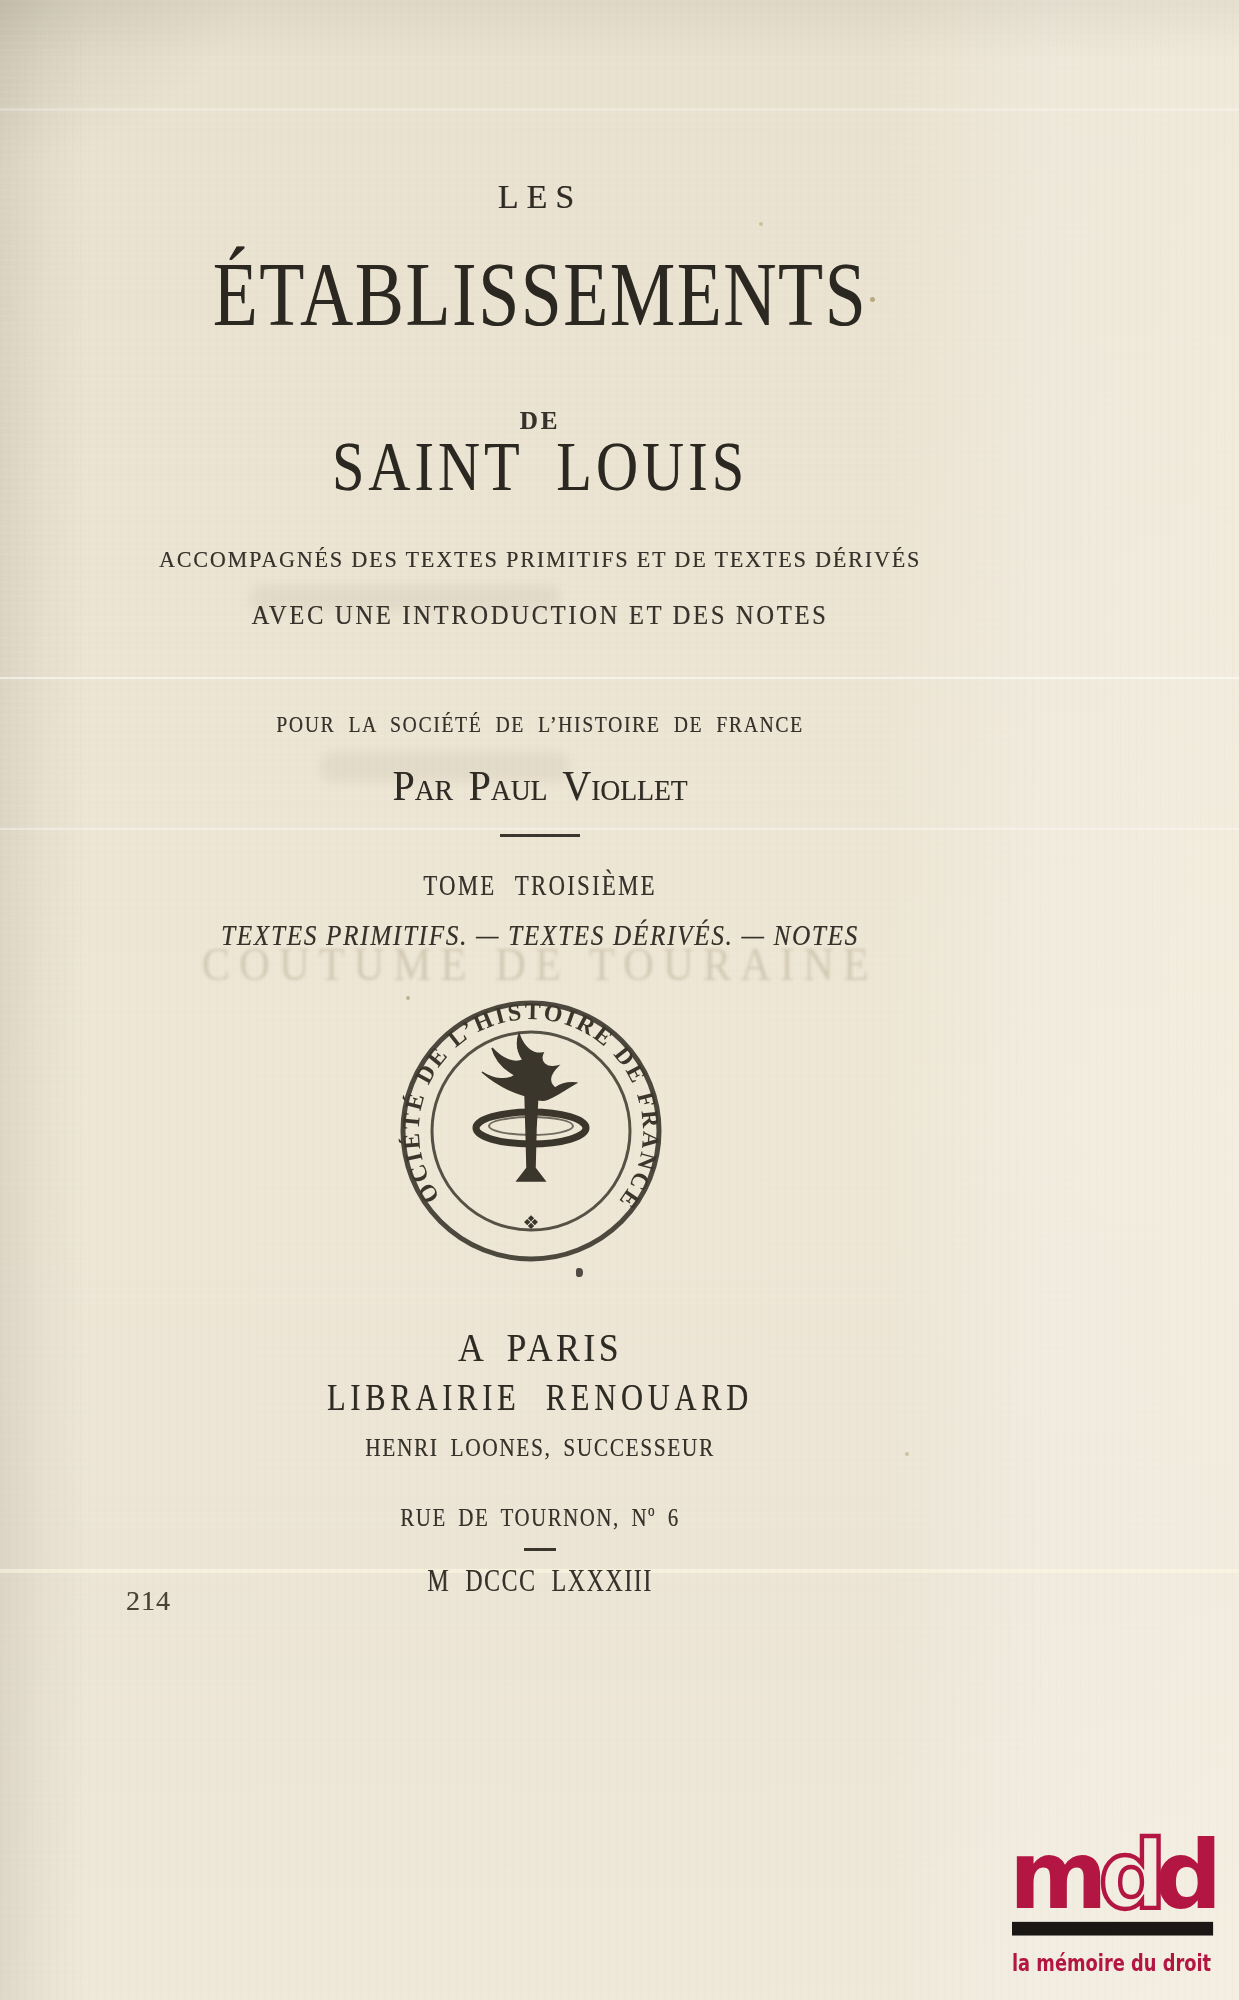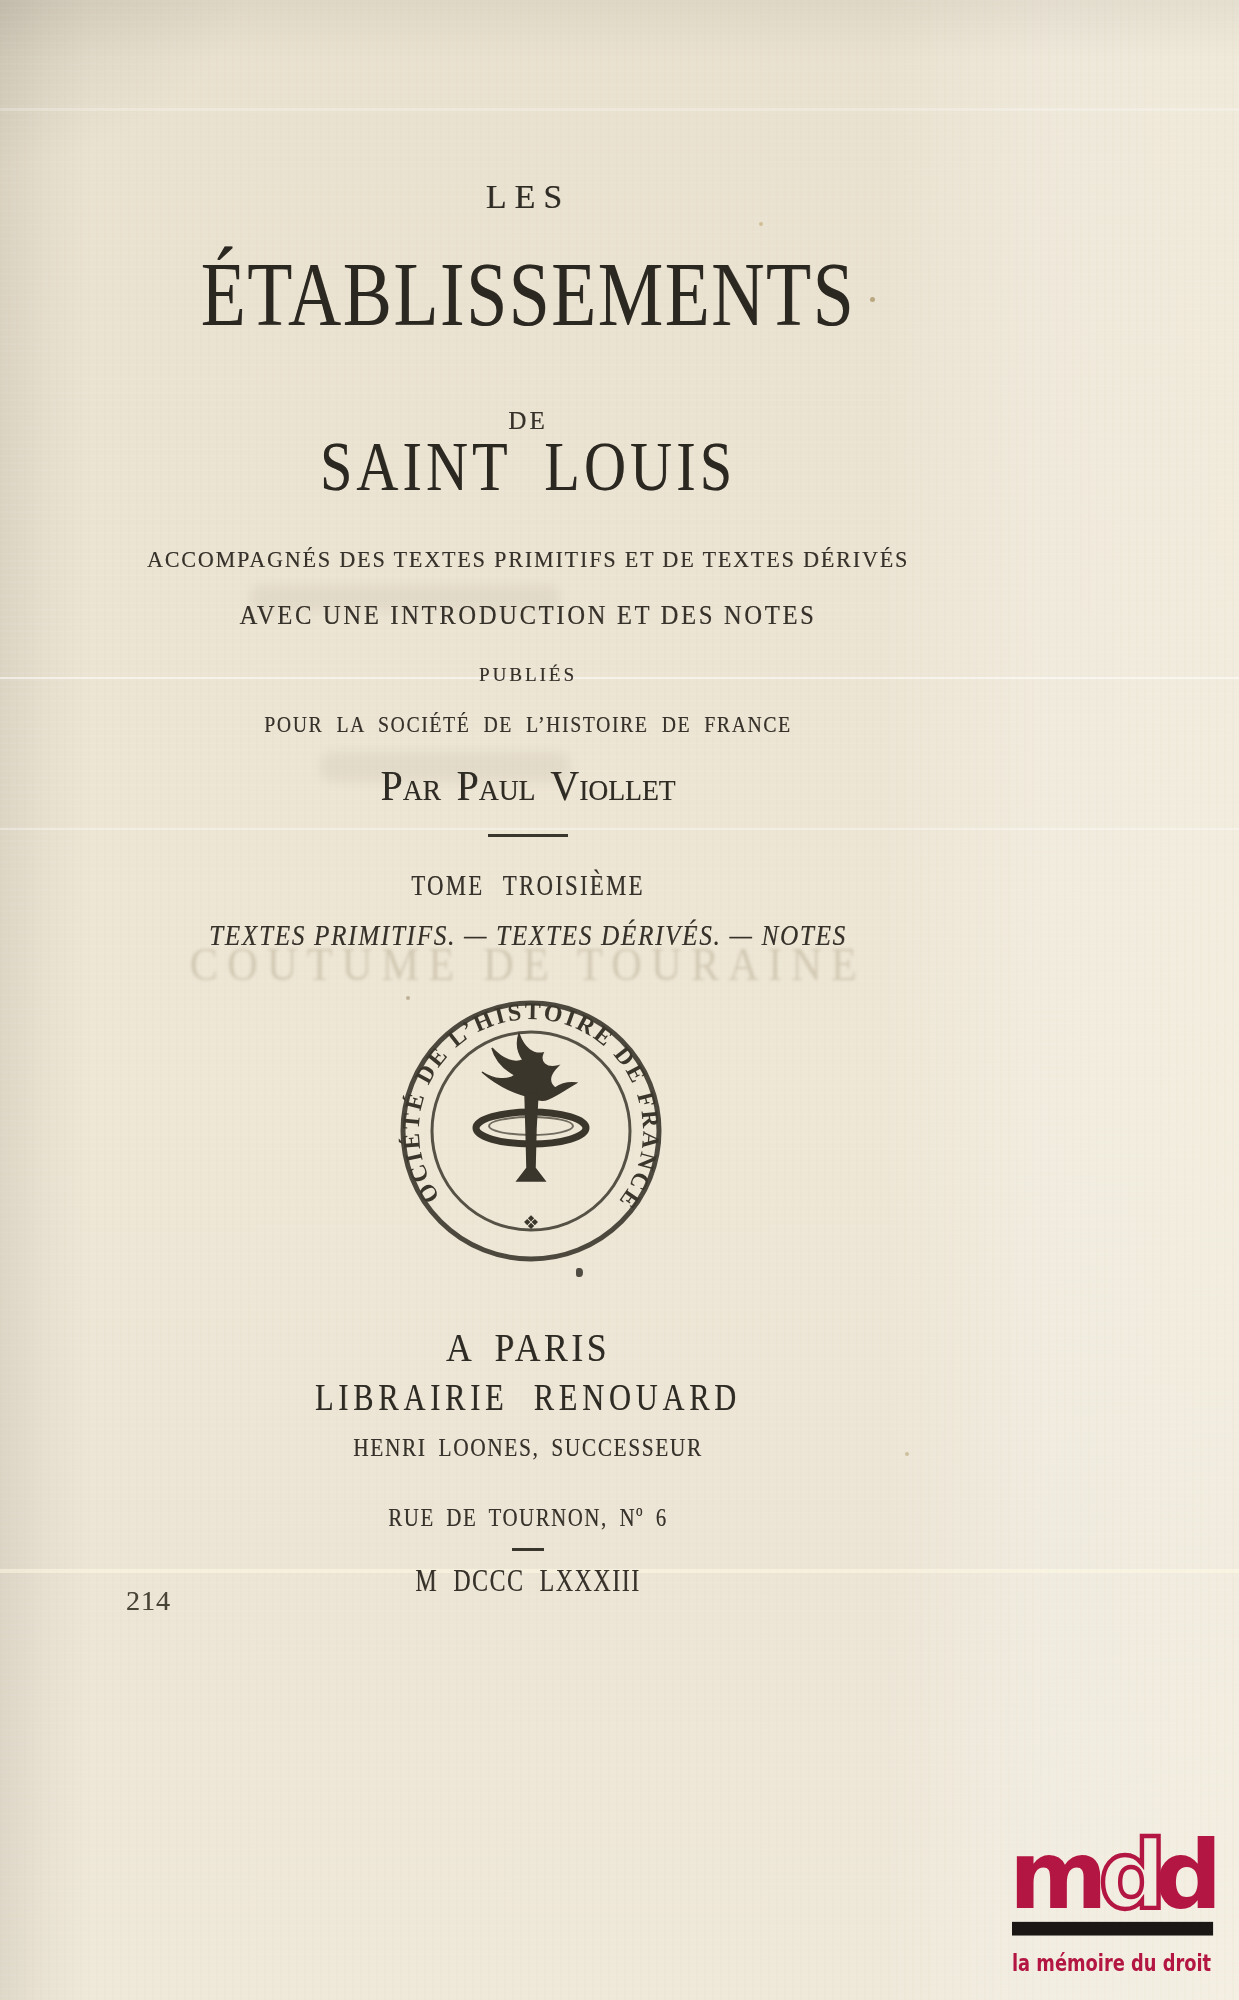--- a/index.html
+++ b/index.html
@@ -23,29 +23,29 @@
     background:
       repeating-linear-gradient(180deg, rgba(255,255,255,0.035) 0 2px, rgba(0,0,0,0) 2px 7px),
       repeating-linear-gradient(90deg, rgba(196,184,152,0.045) 0 2px, rgba(0,0,0,0) 2px 8px);
   }
   .streak{position:absolute;left:0;width:100%;pointer-events:none;}
   .s1{top:677px;height:2px;background:rgba(255,255,255,0.55);}
   .s2{top:828px;height:2px;background:rgba(255,255,255,0.35);}
   .s3{top:1569px;height:4px;background:rgba(255,252,228,0.5);}
   .s4{top:108px;height:3px;background:rgba(255,255,255,0.25);}
 
-  .textcol{position:absolute;left:0;top:0;width:1056px;height:1521px;}
+  .textcol{position:absolute;left:12px;top:0;width:1056px;height:1521px;}
   .line{
     position:absolute;left:0;width:100%;text-align:center;white-space:nowrap;
     color:#36322b;text-shadow:0.4px 0.4px 0.5px rgba(44,38,26,0.45);
     line-height:1;
   }
   .l-les        {top:180px;font-size:34px;letter-spacing:8px;color:#2f2c26;}
   .l-etab       {top:248px;font-size:92px;letter-spacing:2px;transform:scaleX(0.80);color:#2b2822;}
-  .l-de         {top:408px;font-size:25px;letter-spacing:3px;}
+  .l-de         {top:408px;font-size:25px;letter-spacing:3px;font-weight:bold;}
   .l-saint      {top:432px;font-size:70px;letter-spacing:5px;transform:scaleX(0.83);color:#2b2822;word-spacing:18px;}
   .l-accomp     {top:547px;font-size:24px;letter-spacing:2px;transform:scaleX(0.92);}
   .l-avec       {top:601px;font-size:28px;letter-spacing:3px;transform:scaleX(0.88);}
   .l-publies    {top:665px;font-size:19px;letter-spacing:3px;}
   .l-pour       {top:712px;font-size:24px;letter-spacing:2px;transform:scaleX(0.82);word-spacing:8px;}
   .l-auteur     {top:765px;font-size:42px;font-variant:small-caps;transform:scaleX(0.95);color:#2e2b25;word-spacing:6px;}
   .l-tome       {top:870px;font-size:30px;letter-spacing:3px;transform:scaleX(0.76);word-spacing:14px;}
   .l-textes     {top:920px;font-size:30px;font-style:italic;letter-spacing:2px;transform:scaleX(0.84);}
   .l-ghost      {top:942px;font-size:46px;letter-spacing:10px;transform:scaleX(0.92);
                  color:rgba(148,136,103,0.30);filter:blur(1.5px);text-shadow:none;}
@@ -98,21 +98,20 @@
   <div class="speck sp4"></div>
   <div class="speck sp5"></div>
 
   <div class="textcol">
     <div class="line l-les">LES</div>
     <div class="line l-etab">ÉTABLISSEMENTS</div>
     <div class="line l-de">DE</div>
     <div class="line l-saint">SAINT LOUIS</div>
     <div class="line l-accomp">ACCOMPAGNÉS DES TEXTES PRIMITIFS ET DE TEXTES DÉRIVÉS</div>
     <div class="line l-avec">AVEC UNE INTRODUCTION ET DES NOTES</div>
-    <div class="line l-publies">PUBLIÉS</div>
     <div class="line l-pour">POUR LA SOCIÉTÉ DE L’HISTOIRE DE FRANCE</div>
     <div class="line l-auteur">Par Paul Viollet</div>
     <div class="rule rule1"></div>
     <div class="line l-tome">TOME TROISIÈME</div>
     <div class="line l-textes">TEXTES PRIMITIFS. — TEXTES DÉRIVÉS. — NOTES</div>
     <div class="line l-ghost">COUTUME DE TOURAINE</div>
 
     <div class="line l-paris">A PARIS</div>
     <div class="line l-renouard">LIBRAIRIE RENOUARD</div>
     <div class="line l-loones">HENRI LOONES, SUCCESSEUR</div>

